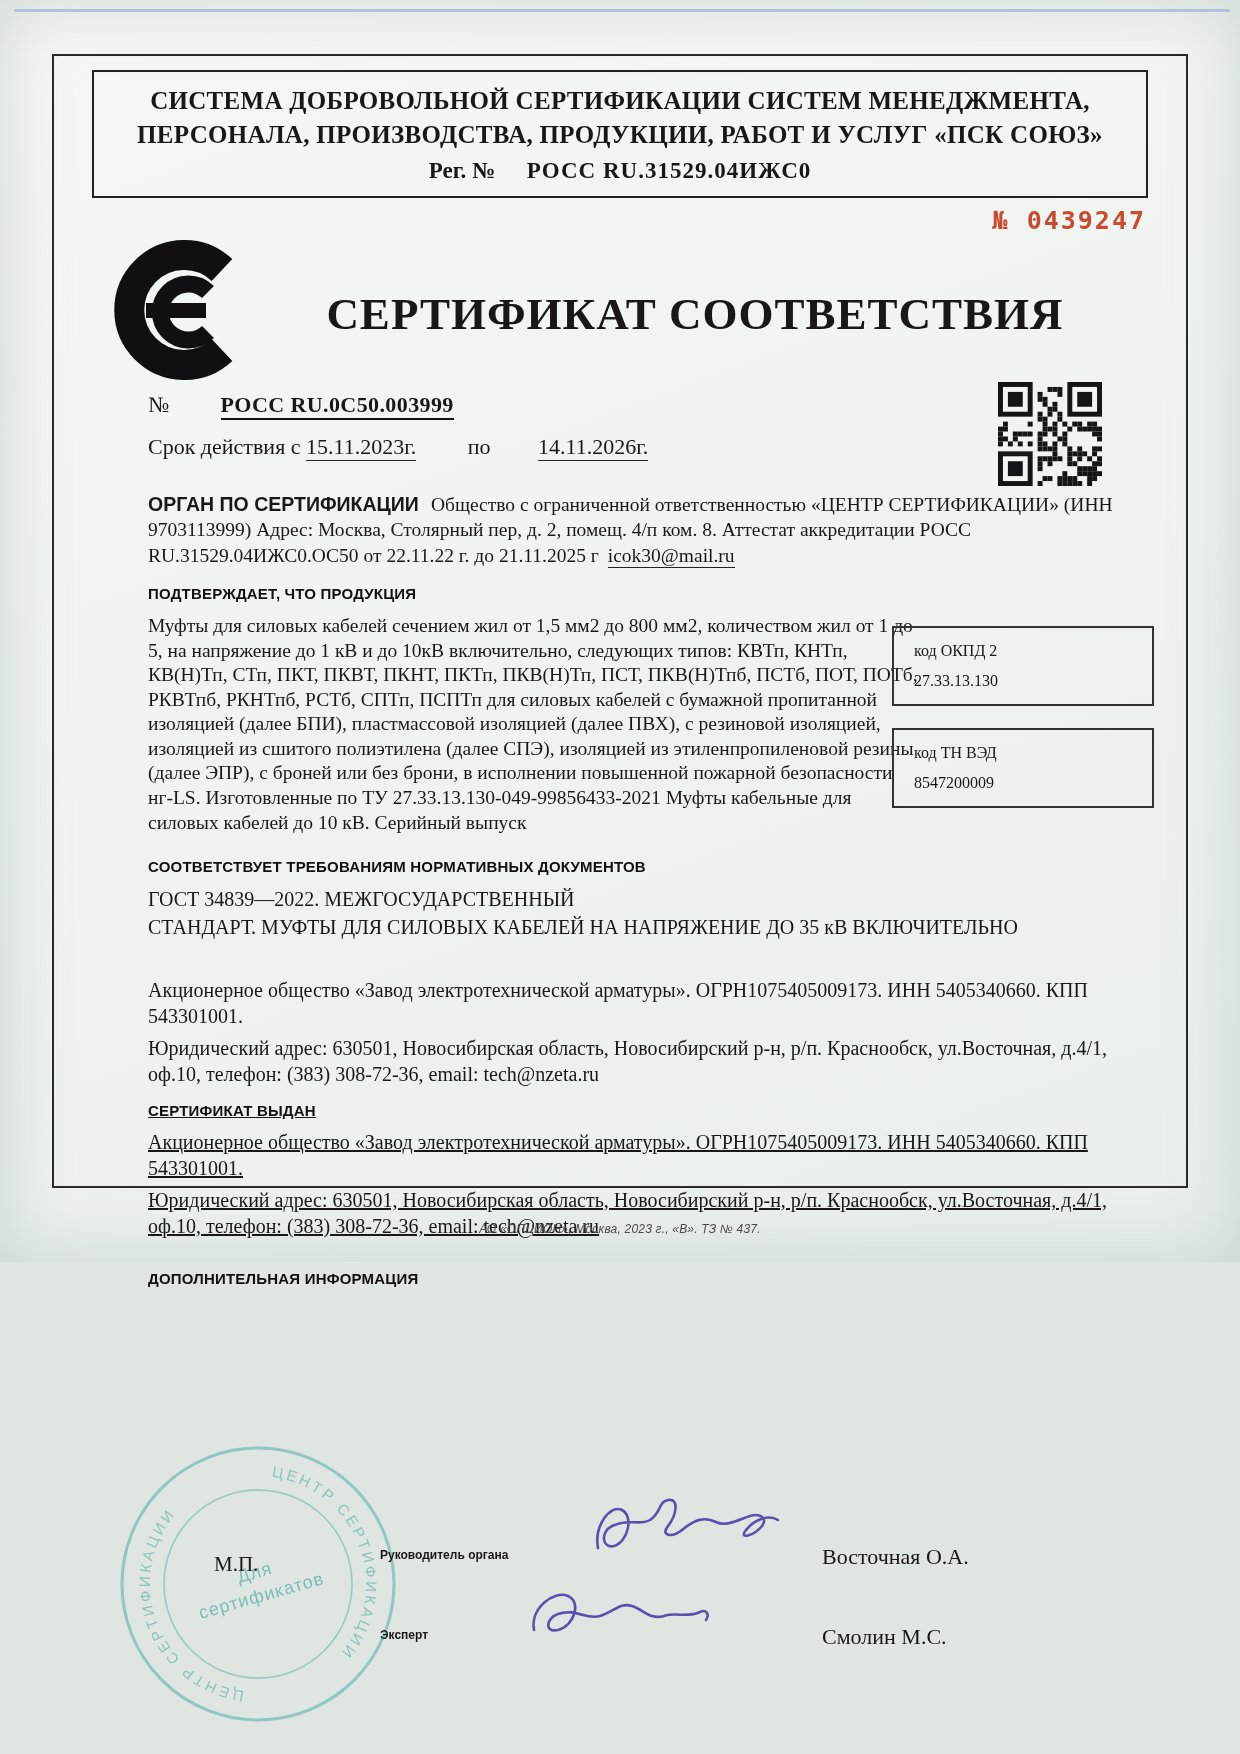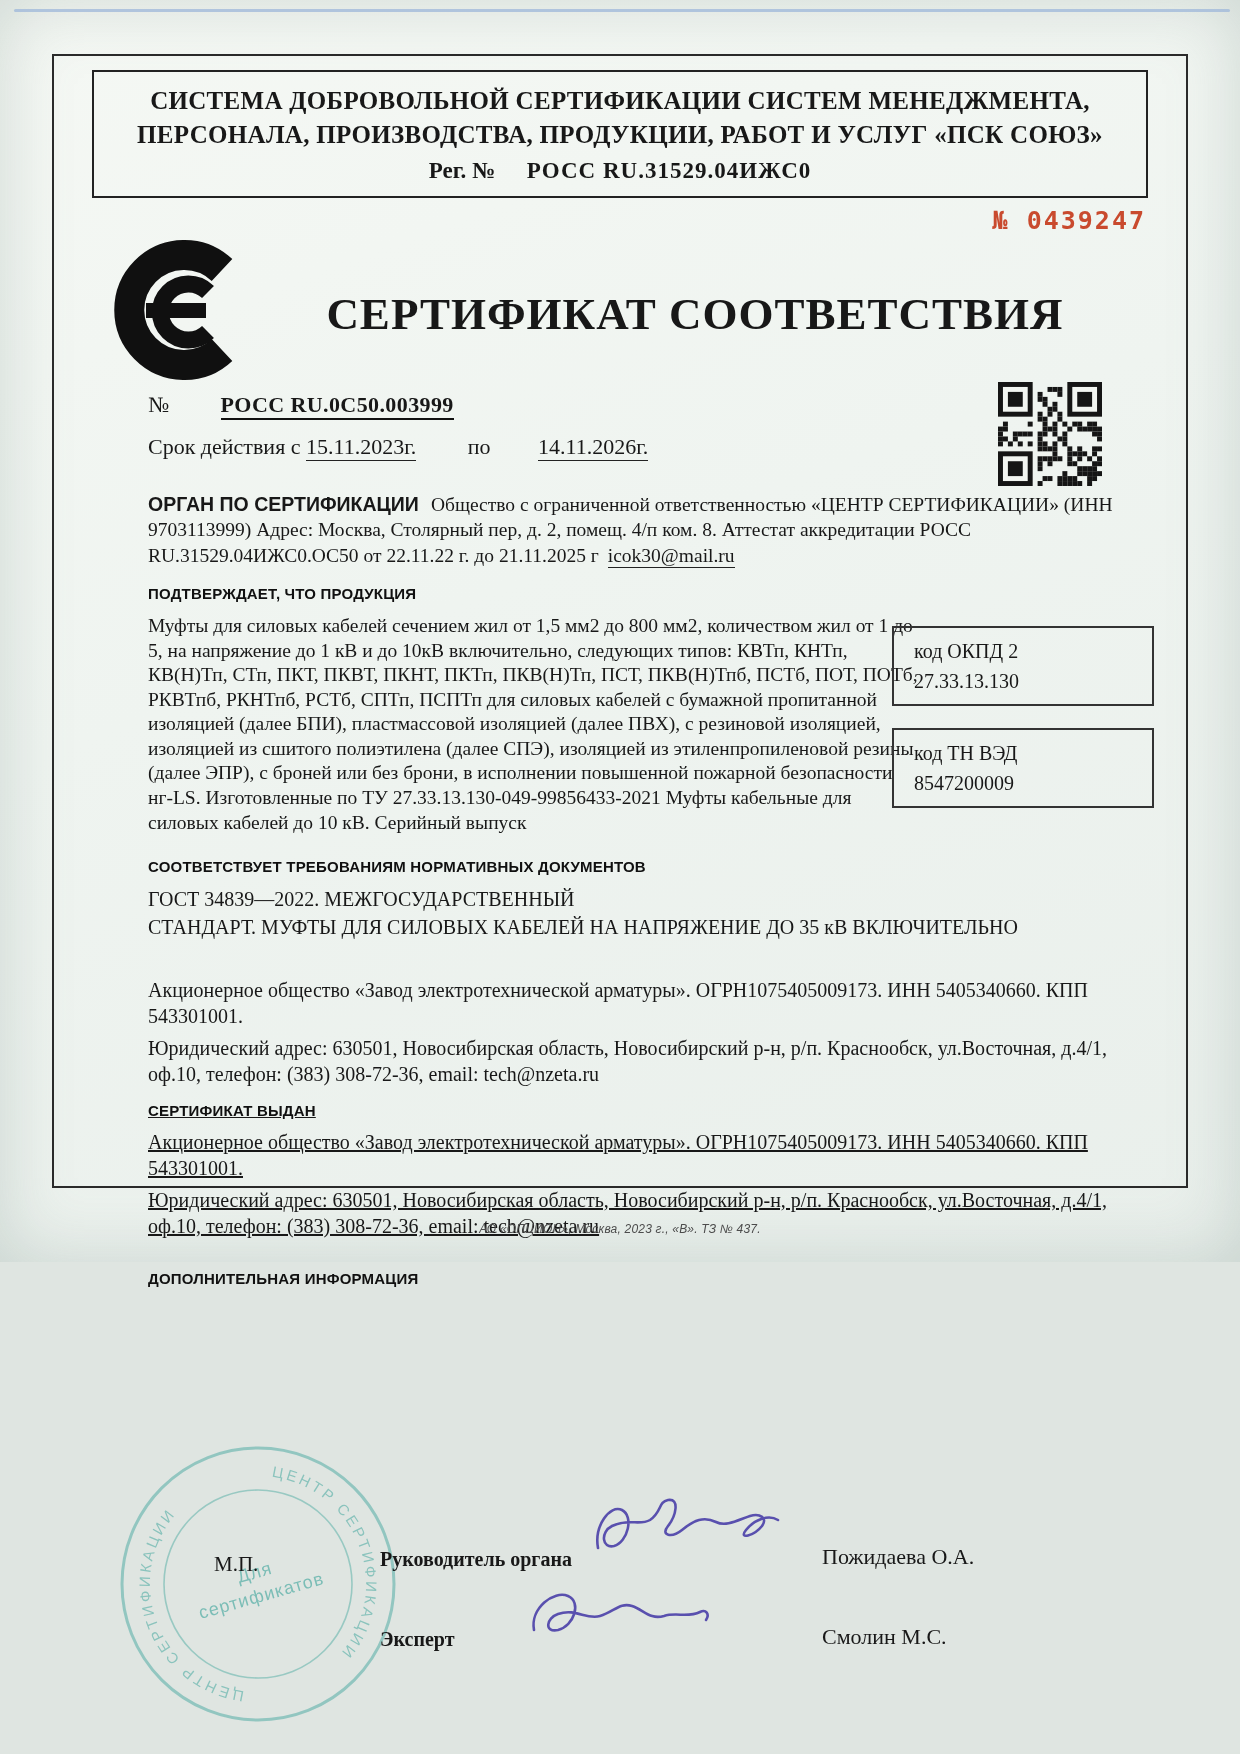--- a/index.html
+++ b/index.html
@@ -66,21 +66,21 @@
   .body-text{font-size:19.5px;line-height:1.3;margin:0;}
   .org{margin-top:30px;max-width:1010px;}
   .run-head{font-family:"Liberation Sans",sans-serif;font-weight:bold;font-size:19.5px;margin-right:8px;}
   .org .body-text{display:inline;}
   .email{margin-left:5px;}
   .product{position:relative;margin-top:14px;}
   .product-text{width:772px;margin-top:8px;line-height:1.26;}
   .codes{position:absolute;right:0;top:44px;width:262px;}
   .code-cell{
     border:2px solid #333;padding:8px 10px 8px 20px;
-    font-size:20px;line-height:30px;background:transparent;
+    font-size:16px;line-height:30px;background:transparent;
   }
   .code-cell + .code-cell{margin-top:22px;}
   .compliance{margin-top:20px;}
   .compliance-text{white-space:pre-line;font-size:20px;line-height:28px;margin-top:6px;}
   .manufacturer{margin-top:36px;}
   .issued{margin-top:12px;text-decoration:underline;}
   .section p.addr{font-size:20px;line-height:26px;margin:6px 0 0 0;max-width:1010px;}
   .basis{margin-top:30px;}
   .basis p.addr{max-width:960px;}
   .additional{margin-top:28px;}
@@ -94,21 +94,21 @@
     fill:var(--stamp-teal,#3aa39a);opacity:.6;
   }
   .st-center{
     position:absolute;inset:0;display:flex;flex-direction:column;align-items:center;justify-content:center;
     transform:rotate(-16deg);color:var(--stamp-teal,#3aa39a);
     font-family:"Liberation Sans",sans-serif;font-size:18px;line-height:24px;opacity:.7;letter-spacing:1px;
   }
   
   .abs{position:absolute;}
   .mp-label{left:214px;top:1552px;font-size:21px;z-index:3;}
-  .role{font-family:Liberation Serif, serif;font-weight:bold;font-size:20px;z-index:3;}
+  .role{font-family:Liberation Sans, sans-serif;font-weight:bold;font-size:12px;z-index:3;}
   .role-head{left:380px;top:1548px;}
   .role-expert{left:380px;top:1628px;}
   .sig{z-index:3;}
   .sig svg{display:block;}
   .sig path{fill:none;stroke:var(--signature-blue,#4a3fa8);stroke-width:2.6;stroke-linecap:round;opacity:.9;}
   .sig-head{left:586px;top:1486px;width:200px;height:86px;}
   .sig-expert{left:520px;top:1580px;width:200px;height:78px;}
   .name{font-size:22px;z-index:3;}
   .name-head{left:822px;top:1544px;}
   .name-expert{left:822px;top:1624px;}
@@ -356,21 +356,21 @@
   </div>
 
   <div class="abs mp-label">М.П.</div>
 
   <div class="abs role role-head">Руководитель органа</div>
   <div class="abs sig sig-head">
     <svg viewBox="0 0 200 86" width="200" height="86" aria-hidden="true">
       <path d="M12 62 C8 40 24 18 36 24 C48 30 42 56 28 60 C16 63 14 46 26 40 C42 32 54 40 64 34 C76 26 72 16 82 14 C94 12 90 30 82 40 C74 50 86 52 96 44 C108 34 118 30 130 36 C140 41 152 34 164 30 C174 27 182 32 176 40 C168 50 152 54 160 44 C168 34 182 28 192 34"></path>
     </svg>
   </div>
-  <div class="abs name name-head">Пожидаева О.А.</div>
+  <div class="abs name name-head">Восточная О.А.</div>
 
   <div class="abs role role-expert">Эксперт</div>
   <div class="abs sig sig-expert">
     <svg viewBox="0 0 200 78" width="200" height="78" aria-hidden="true">
       <path d="M14 50 C10 28 34 10 48 16 C62 22 54 46 38 50 C24 53 26 38 38 34 C56 28 66 40 80 36 C94 32 100 22 112 26 C124 30 130 40 144 36 C156 32 168 38 180 32 C186 29 190 34 186 40"></path>
     </svg>
   </div>
   <div class="abs name name-expert">Смолин М.С.</div>
 
   <div class="footer">АО «ОПЦИОН», Москва, 2023 г., «В». ТЗ № 437.</div>

